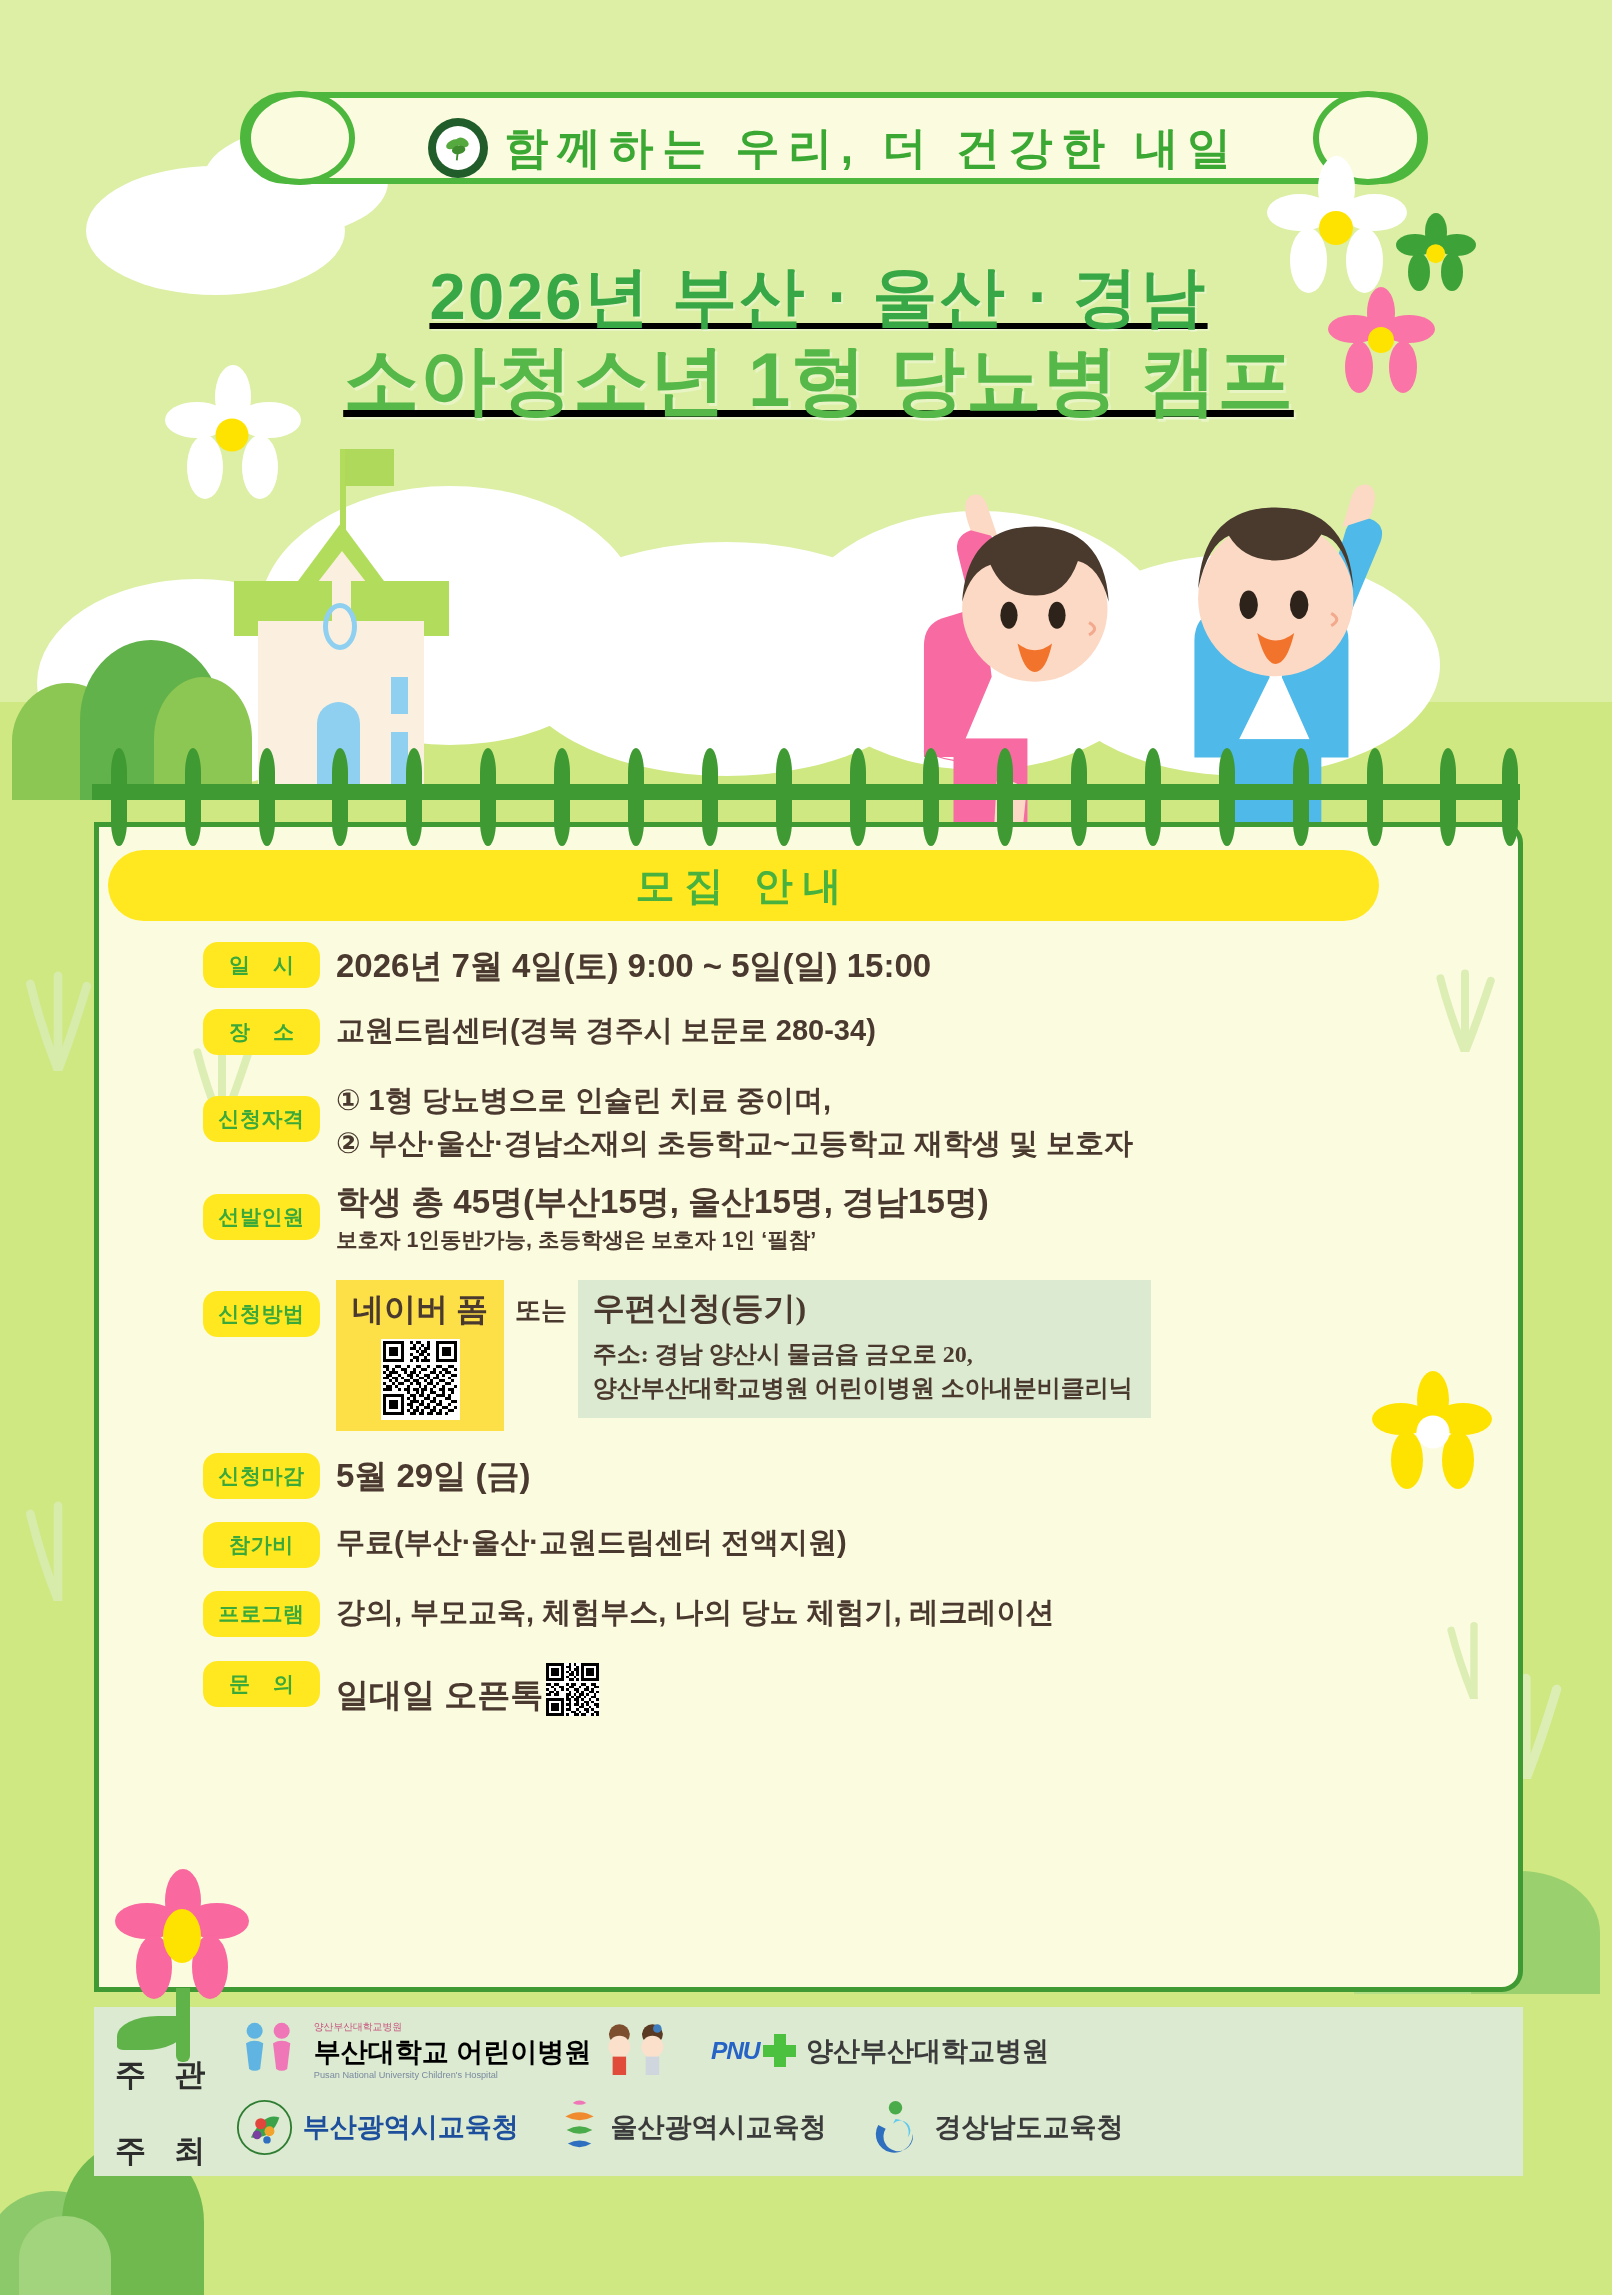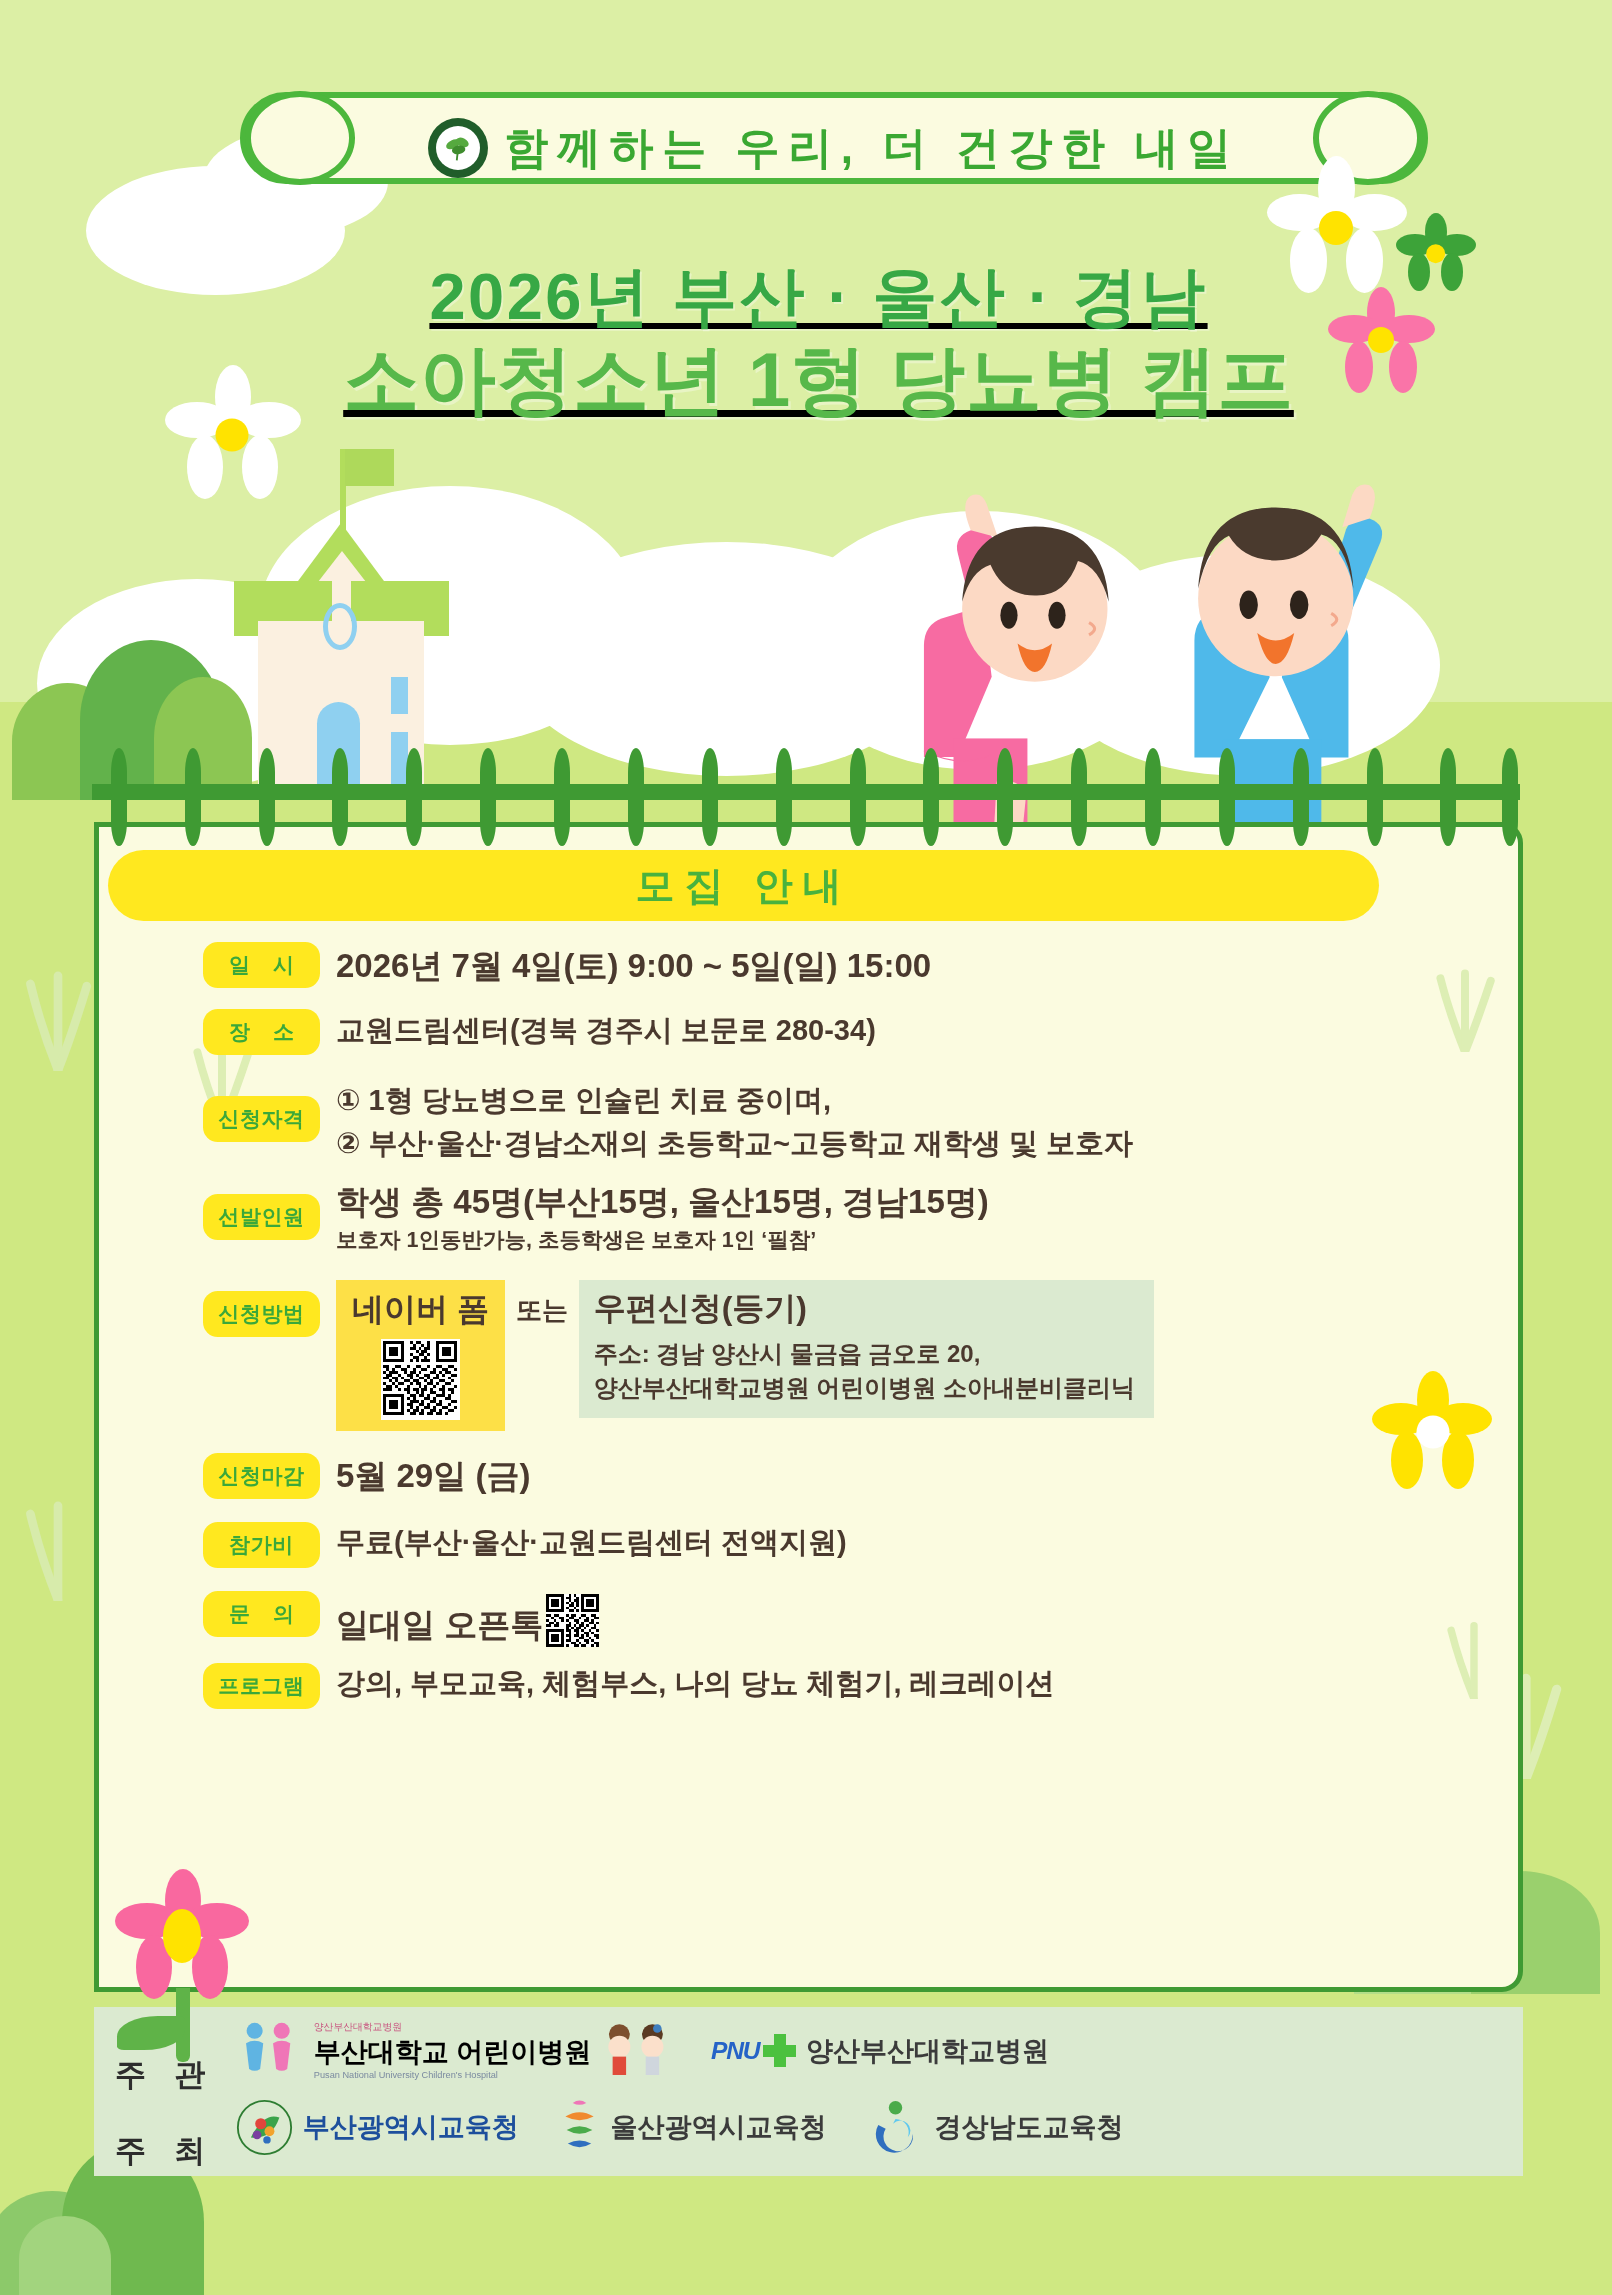--- a/index.html
+++ b/index.html
@@ -360,21 +360,21 @@
     </div>
 
     <div class="row" style="margin-bottom:22px;">
       <div class="pill" style="margin-top:16px;">선발인원</div>
       <div class="rowbody">
         <div class="l1">학생 총 45명(부산15명, 울산15명, 경남15명)</div>
         <div class="sub">보호자 1인동반가능, 초등학생은 보호자 1인 ‘필참’</div>
       </div>
     </div>
 
-    <div class="row" style="margin-bottom:22px;">
+    <div class="row" style="margin-bottom:22px;font-family:Liberation Serif, serif;">
       <div class="pill" style="margin-top:13.5px;">신청방법</div>
       <div class="rowbody">
         <div class="apply-wrap">
           <div class="apply-left">
             <div class="lbl">네이버 폼</div>
             <div class="qr">
               <svg width="74" height="74" viewBox="0 0 25 25" shape-rendering="crispEdges" aria-hidden="true">
                 <rect width="25" height="25" fill="#fff"></rect>
                 <g fill="#000">
                   <rect x="0" y="0" width="7" height="1"></rect>
@@ -546,20 +546,27 @@
         </div>
     </div>
 
     <div class="row" style="margin-bottom:23.4px;">
       <div class="pill">참가비</div>
       <div class="rowbody">
           <div class="l1 small">무료(부산·울산·교원드림센터 전액지원)</div>
         </div>
     </div>
 
+    <div class="row" style="margin-bottom:23.4px;">
+      <div class="pill">프로그램</div>
+      <div class="rowbody">
+          <div class="l1 small">강의, 부모교육, 체험부스, 나의 당뇨 체험기, 레크레이션</div>
+        </div>
+    </div>
+
     <div class="row">
       <div class="pill sp">문 의</div>
       <div class="rowbody">
         <div class="l1" style="display:flex;align-items:center;gap:0;">
           <span>일대일 오픈톡</span>
           <span class="inline-qr">
             <svg width="53" height="53" viewBox="0 0 21 21" shape-rendering="crispEdges" aria-hidden="true">
               <rect width="21" height="21" fill="#fff"></rect>
               <g fill="#000">
                 <rect x="0" y="0" width="7" height="1"></rect>
@@ -661,27 +668,20 @@
                   <rect x="14" y="20" width="2" height="1"></rect>
                   <rect x="18" y="20" width="1" height="1"></rect>
                   <rect x="20" y="20" width="1" height="1"></rect>
               </g>
             </svg>
           </span>
         </div>
       </div>
     </div>
 
-    <div class="row" style="margin-bottom:23.4px;">
-      <div class="pill">프로그램</div>
-      <div class="rowbody">
-          <div class="l1 small">강의, 부모교육, 체험부스, 나의 당뇨 체험기, 레크레이션</div>
-        </div>
-    </div>
-
   </div>
 
   <div class="flower" style="left:1374px;top:1373px;width:117px;height:117px;z-index:9;">
     <div class="petal" style="left:43px;top:-2.5px;width:32px;height:58px;background:#ffe300;"></div>
     <div class="petal" style="left:-2.5px;top:29.5px;width:58px;height:32px;background:#ffe300;"></div>
     <div class="petal" style="left:60px;top:29.5px;width:58px;height:32px;background:#ffe300;"></div>
     <div class="petal" style="left:17px;top:58px;width:32px;height:58px;background:#ffe300;"></div>
     <div class="petal" style="left:68px;top:58px;width:32px;height:58px;background:#ffe300;"></div>
     <div class="fcore" style="width:33px;height:33px;background:#ffffff;"></div>
   </div>

